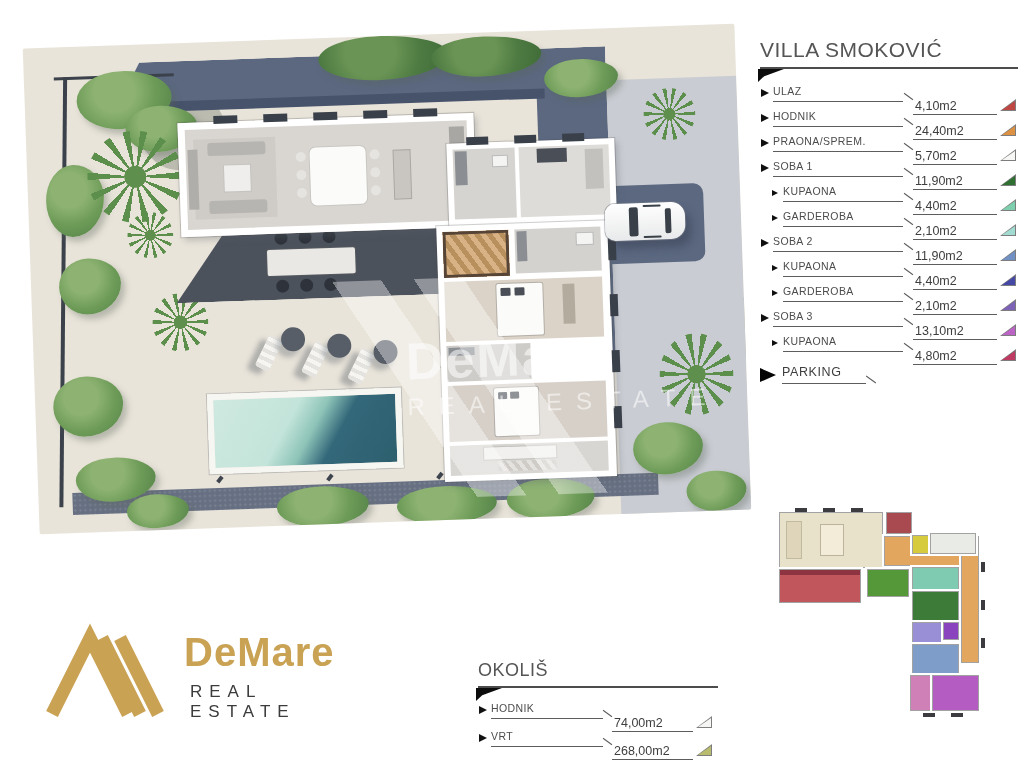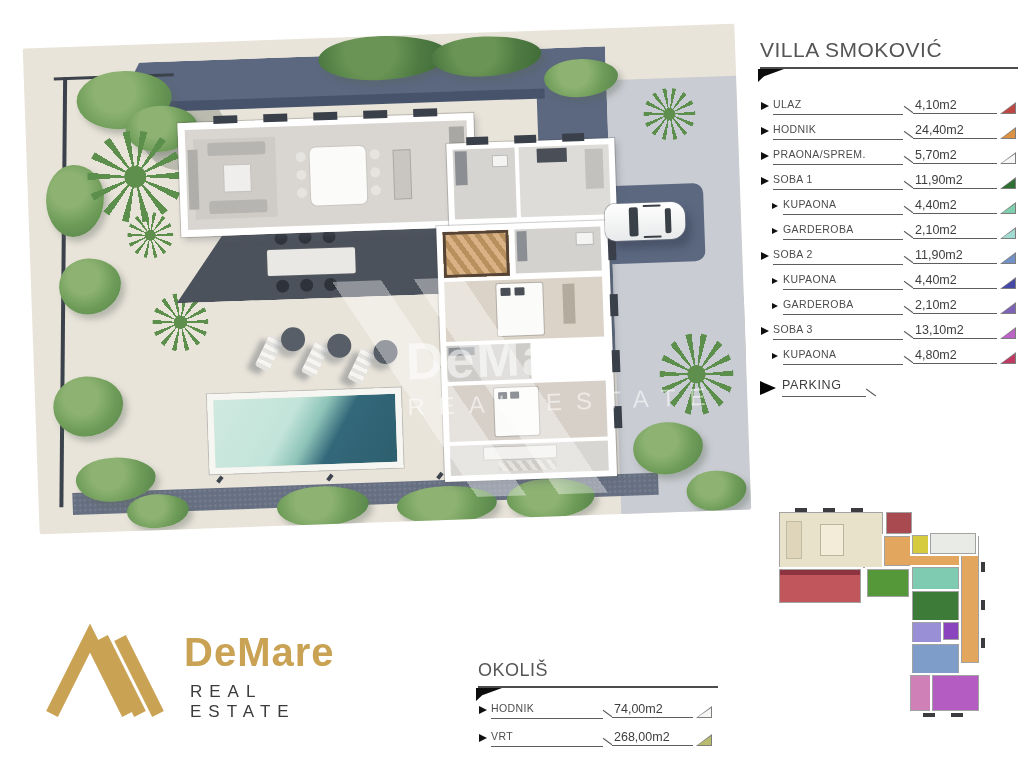--- a/index.html
+++ b/index.html
@@ -57,29 +57,29 @@
   .wm{position:absolute;color:rgba(255,255,255,.55);pointer-events:none;}
   .wm-name{font-size:52px;font-weight:700;letter-spacing:2px;}
   .wm-tag{font-size:24px;letter-spacing:14px;margin-top:2px;}
   .wm-mark{position:absolute;background:linear-gradient(58deg,transparent 34%,rgba(255,255,255,.38) 34% 46%,transparent 46% 54%,rgba(255,255,255,.38) 54% 66%,transparent 66%);}
 
   
   .legend{position:absolute;left:760px;top:38px;width:258px;}
   .legend-title{font-size:21px;color:#555;letter-spacing:.5px;}
   .rule{position:relative;margin-top:5px;border-top:2px solid #4c4c4c;}
   .flag{position:absolute;left:-2px;top:0;width:26px;height:13px;background:#0c0c0c;clip-path:polygon(0 0,100% 0,24% 55%,0 100%);}
-  .lrows{margin-top:25px;}
+  .lrows{margin-top:12px;}
   .lrow{position:relative;height:25px;}
   .arrow{position:absolute;left:1px;top:8px;width:0;height:0;border-top:4.5px solid transparent;border-bottom:4.5px solid transparent;border-left:8px solid #101010;}
   .lrow.sub .arrow{left:12px;top:9px;border-top-width:3.5px;border-bottom-width:3.5px;border-left-width:6px;}
   .lwrap{position:absolute;left:13px;top:0;width:130px;border-bottom:1.5px solid #5d5d5d;padding-bottom:2px;}
   .lrow.sub .lwrap{left:23px;width:120px;}
   .llabel{font-size:10.5px;color:#4c4c4c;letter-spacing:.4px;}
   .diag{position:absolute;left:143px;top:15px;width:11px;border-top:1.5px solid #5d5d5d;transform:rotate(36deg);}
-  .vwrap{position:absolute;left:153px;top:4px;width:103px;display:flex;align-items:flex-end;}
+  .vwrap{position:absolute;left:153px;top:18px;width:103px;display:flex;}
   .lvalue{font-size:12.5px;color:#3e3e3e;border-bottom:1.5px solid #5d5d5d;padding:0 3px 1px 2px;white-space:nowrap;}
   .vfill{flex:1;border-bottom:1.5px solid #5d5d5d;}
   .triw{position:relative;width:16px;height:12px;flex:0 0 auto;margin-left:3px;}
   .tri-o{position:absolute;right:0;bottom:0;width:0;height:0;border-left:16px solid transparent;border-bottom:12px solid #7d7d7d;}
   .tri{position:absolute;right:1px;bottom:1px;width:0;height:0;border-left:13px solid transparent;border-bottom:9.5px solid #ccc;}
   .trow{position:relative;height:40px;margin-top:6px;}
   .t-arrow{position:absolute;left:0;top:6px;width:0;height:0;border-top:7px solid transparent;border-bottom:7px solid transparent;border-left:16px solid #050505;}
   .t-lwrap{position:absolute;left:22px;top:0;width:84px;border-bottom:1.5px solid #5d5d5d;padding-bottom:3px;}
   .t-label{font-size:12.5px;color:#3e3e3e;letter-spacing:.6px;}
   .t-diag{position:absolute;left:105px;top:17px;width:12px;border-top:1.5px solid #5d5d5d;transform:rotate(36deg);}

